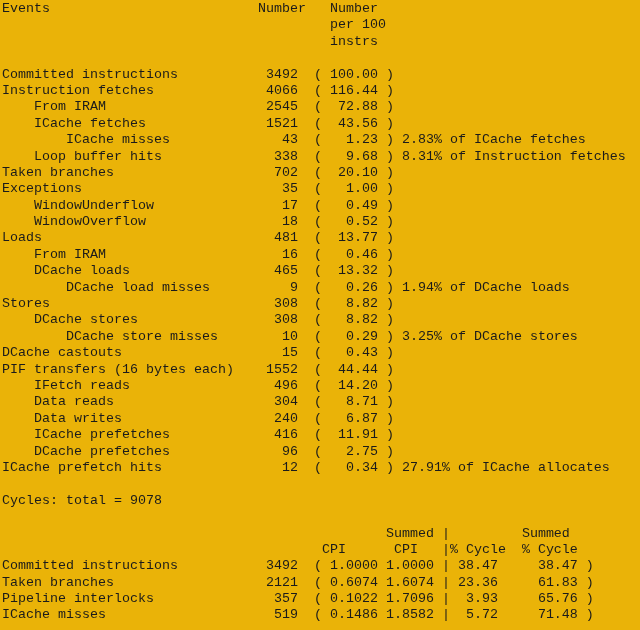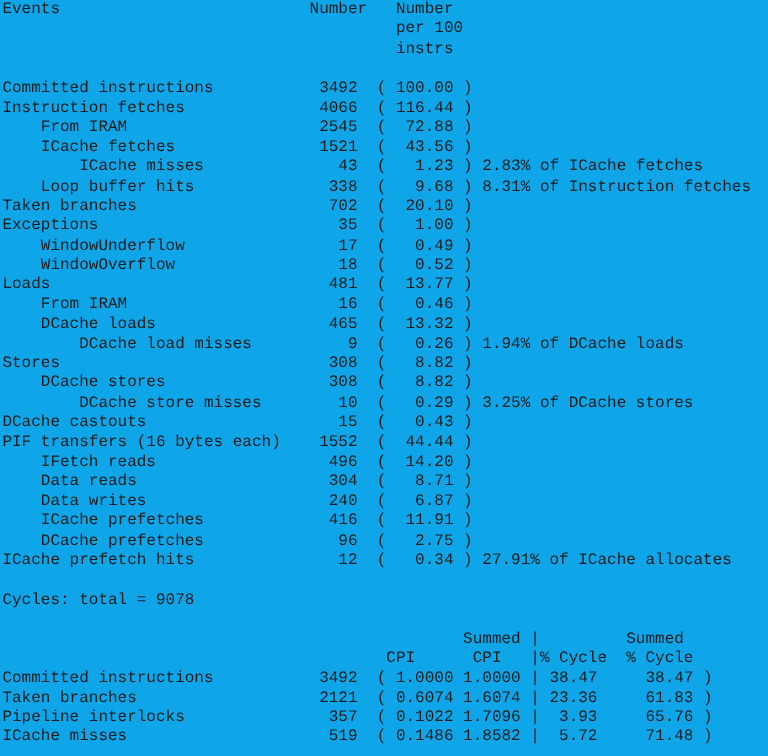--- a/index.html
+++ b/index.html
@@ -3,21 +3,21 @@
 <meta charset="utf-8">
 <style>
   html, body { margin: 0; padding: 0; }
   body {
     width: 640px; height: 630px;
     background: #ffffff;
     overflow: hidden;
   }
   .screen {
     width: 640px; height: 630px;
-    background: #0ea5e9;
+    background: #eab308;
     overflow: hidden;
   }
   .out {
     margin: 0;
     padding: 1px 0 0 2px;
     font-family: "Liberation Mono", "DejaVu Sans Mono", monospace;
     font-size: 13.33px;
     line-height: 16.4px;
     color: #1b1b1b;
     white-space: pre;

